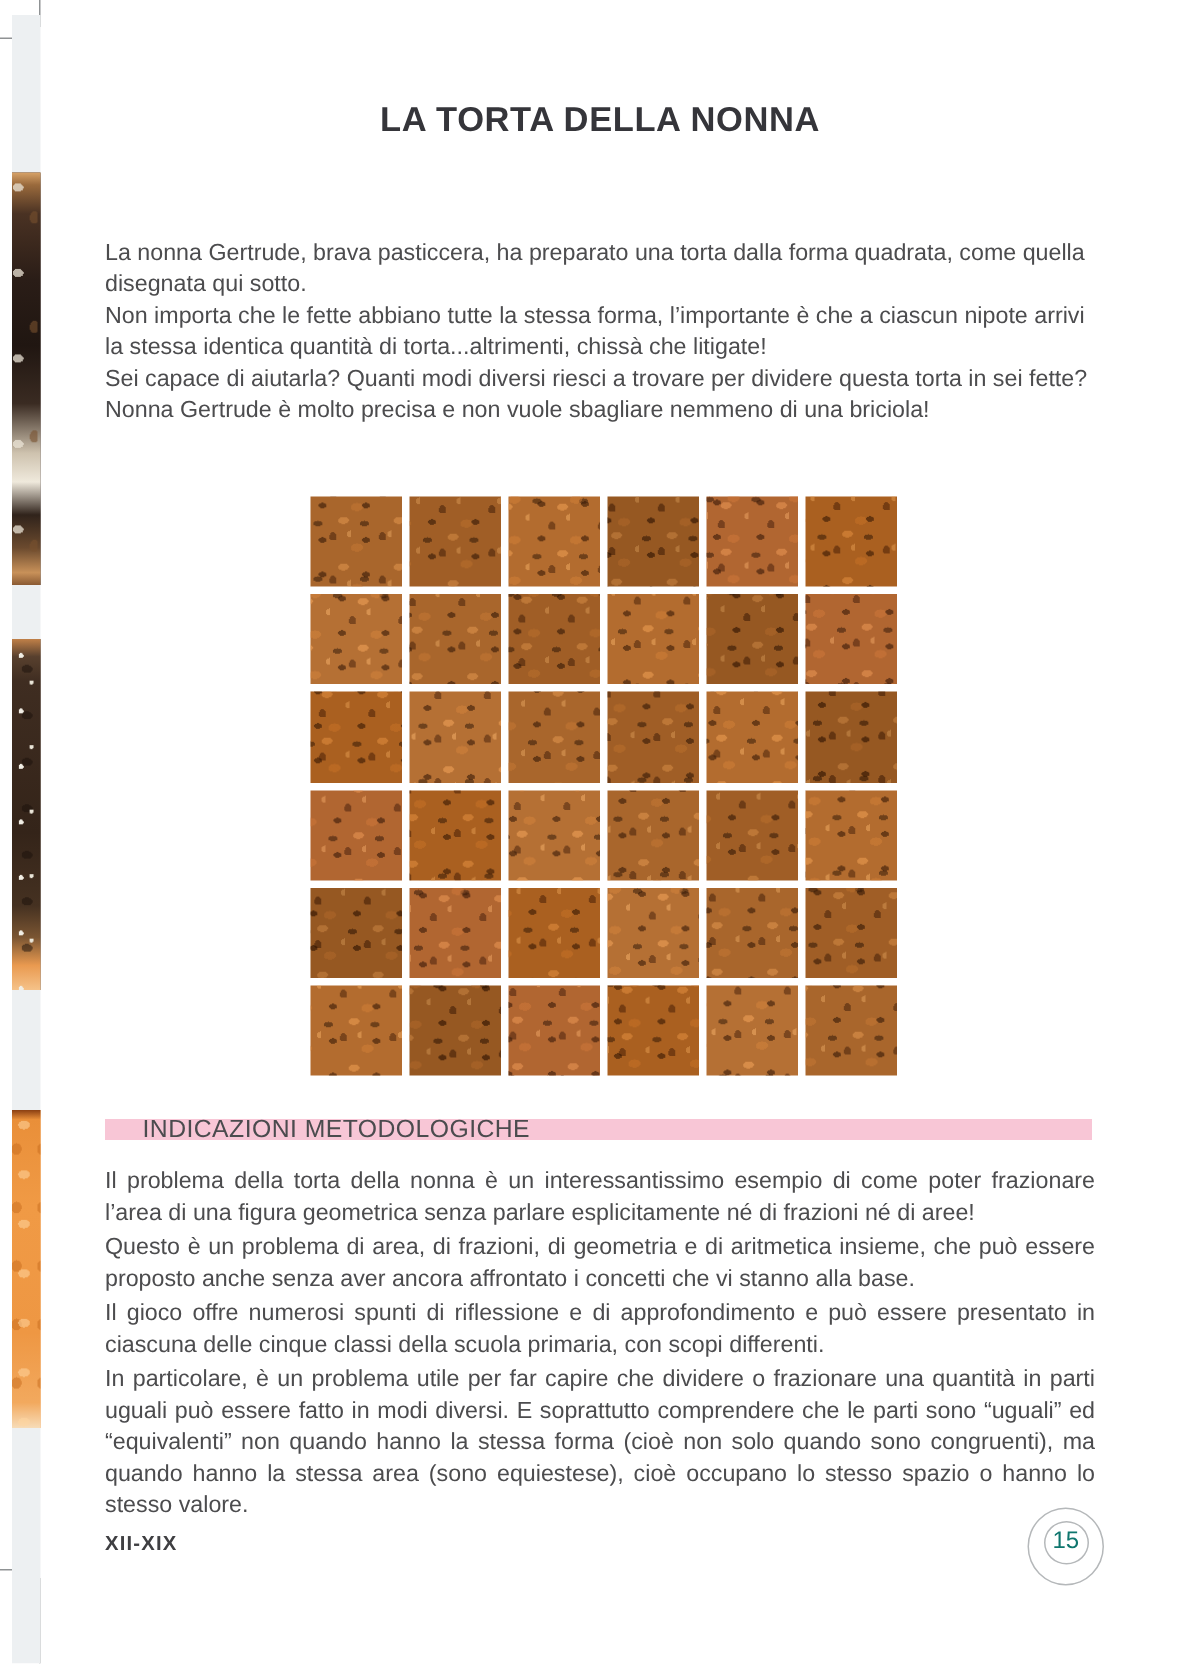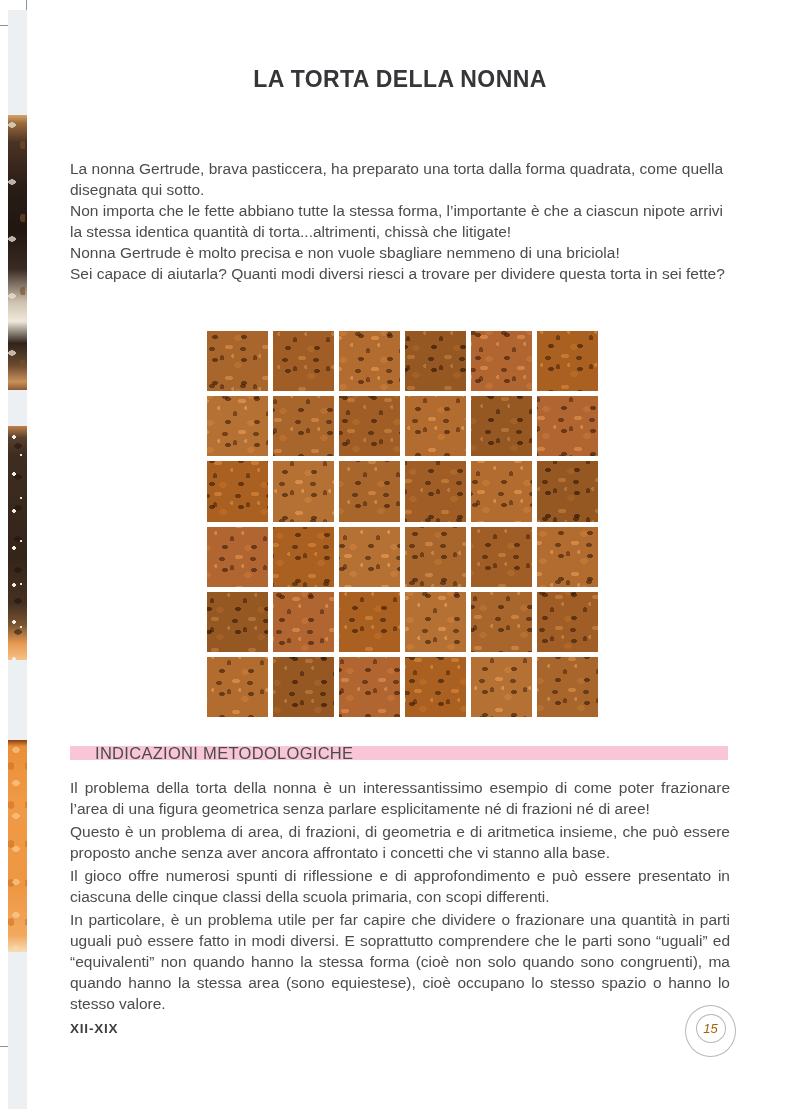--- a/index.html
+++ b/index.html
@@ -118,21 +118,21 @@
   }
   .page-badge {
     position:absolute; left:685px; top:1005px; width:51px; height:52px;
     border:1.5px solid #b5b8ba; border-radius:50%;
     display:flex; align-items:center; justify-content:center;
   }
   .page-badge .inner {
     width:30px; height:29px; margin-top:-6px;
     border:1.3px solid #b5b8ba; border-radius:50%;
     display:flex; align-items:center; justify-content:center;
-    font-size:13px; color:#a16207;font-style:italic;
+    font-size:16px; color:#0f766e;
   }
 </style>
 </head>
 <body>
 
 <div class="crop crop-top-v"></div>
 <div class="crop crop-top-h"></div>
 <div class="crop crop-bot-h"></div>
 <div class="crop crop-bot-v"></div>
 
@@ -144,22 +144,22 @@
   <div class="seg seg-gray" style="height:80px"></div>
   <div class="seg seg-orange"></div>
   <div class="seg seg-gray" style="flex:1"></div>
 </div>
 
 <h1 class="page-title">LA TORTA DELLA NONNA</h1>
 
 <div class="intro">
   <p>La nonna Gertrude, brava pasticcera, ha preparato una torta dalla forma quadrata, come quella disegnata qui sotto.</p>
   <p>Non importa che le fette abbiano tutte la stessa forma, l’importante è che a ciascun nipote arrivi la stessa identica quantità di torta...altrimenti, chissà che litigate!</p>
+  <p>Sei capace di aiutarla? Quanti modi diversi riesci a trovare per dividere questa torta in sei fette?</p>
   <p>Nonna Gertrude è molto precisa e non vuole sbagliare nemmeno di una briciola!</p>
-  <p>Sei capace di aiutarla? Quanti modi diversi riesci a trovare per dividere questa torta in sei fette?</p>
 </div>
 
 <div class="cake-grid">
     <div class="cake-cell v0" style="background-position: 0px 0px;"></div>
     <div class="cake-cell v1" style="background-position: 7px 11px;"></div>
     <div class="cake-cell v2" style="background-position: 14px 22px;"></div>
     <div class="cake-cell v3" style="background-position: 21px 10px;"></div>
     <div class="cake-cell v4" style="background-position: 28px 21px;"></div>
     <div class="cake-cell v5" style="background-position: 6px 9px;"></div>
     <div class="cake-cell v6" style="background-position: 13px 20px;"></div>

